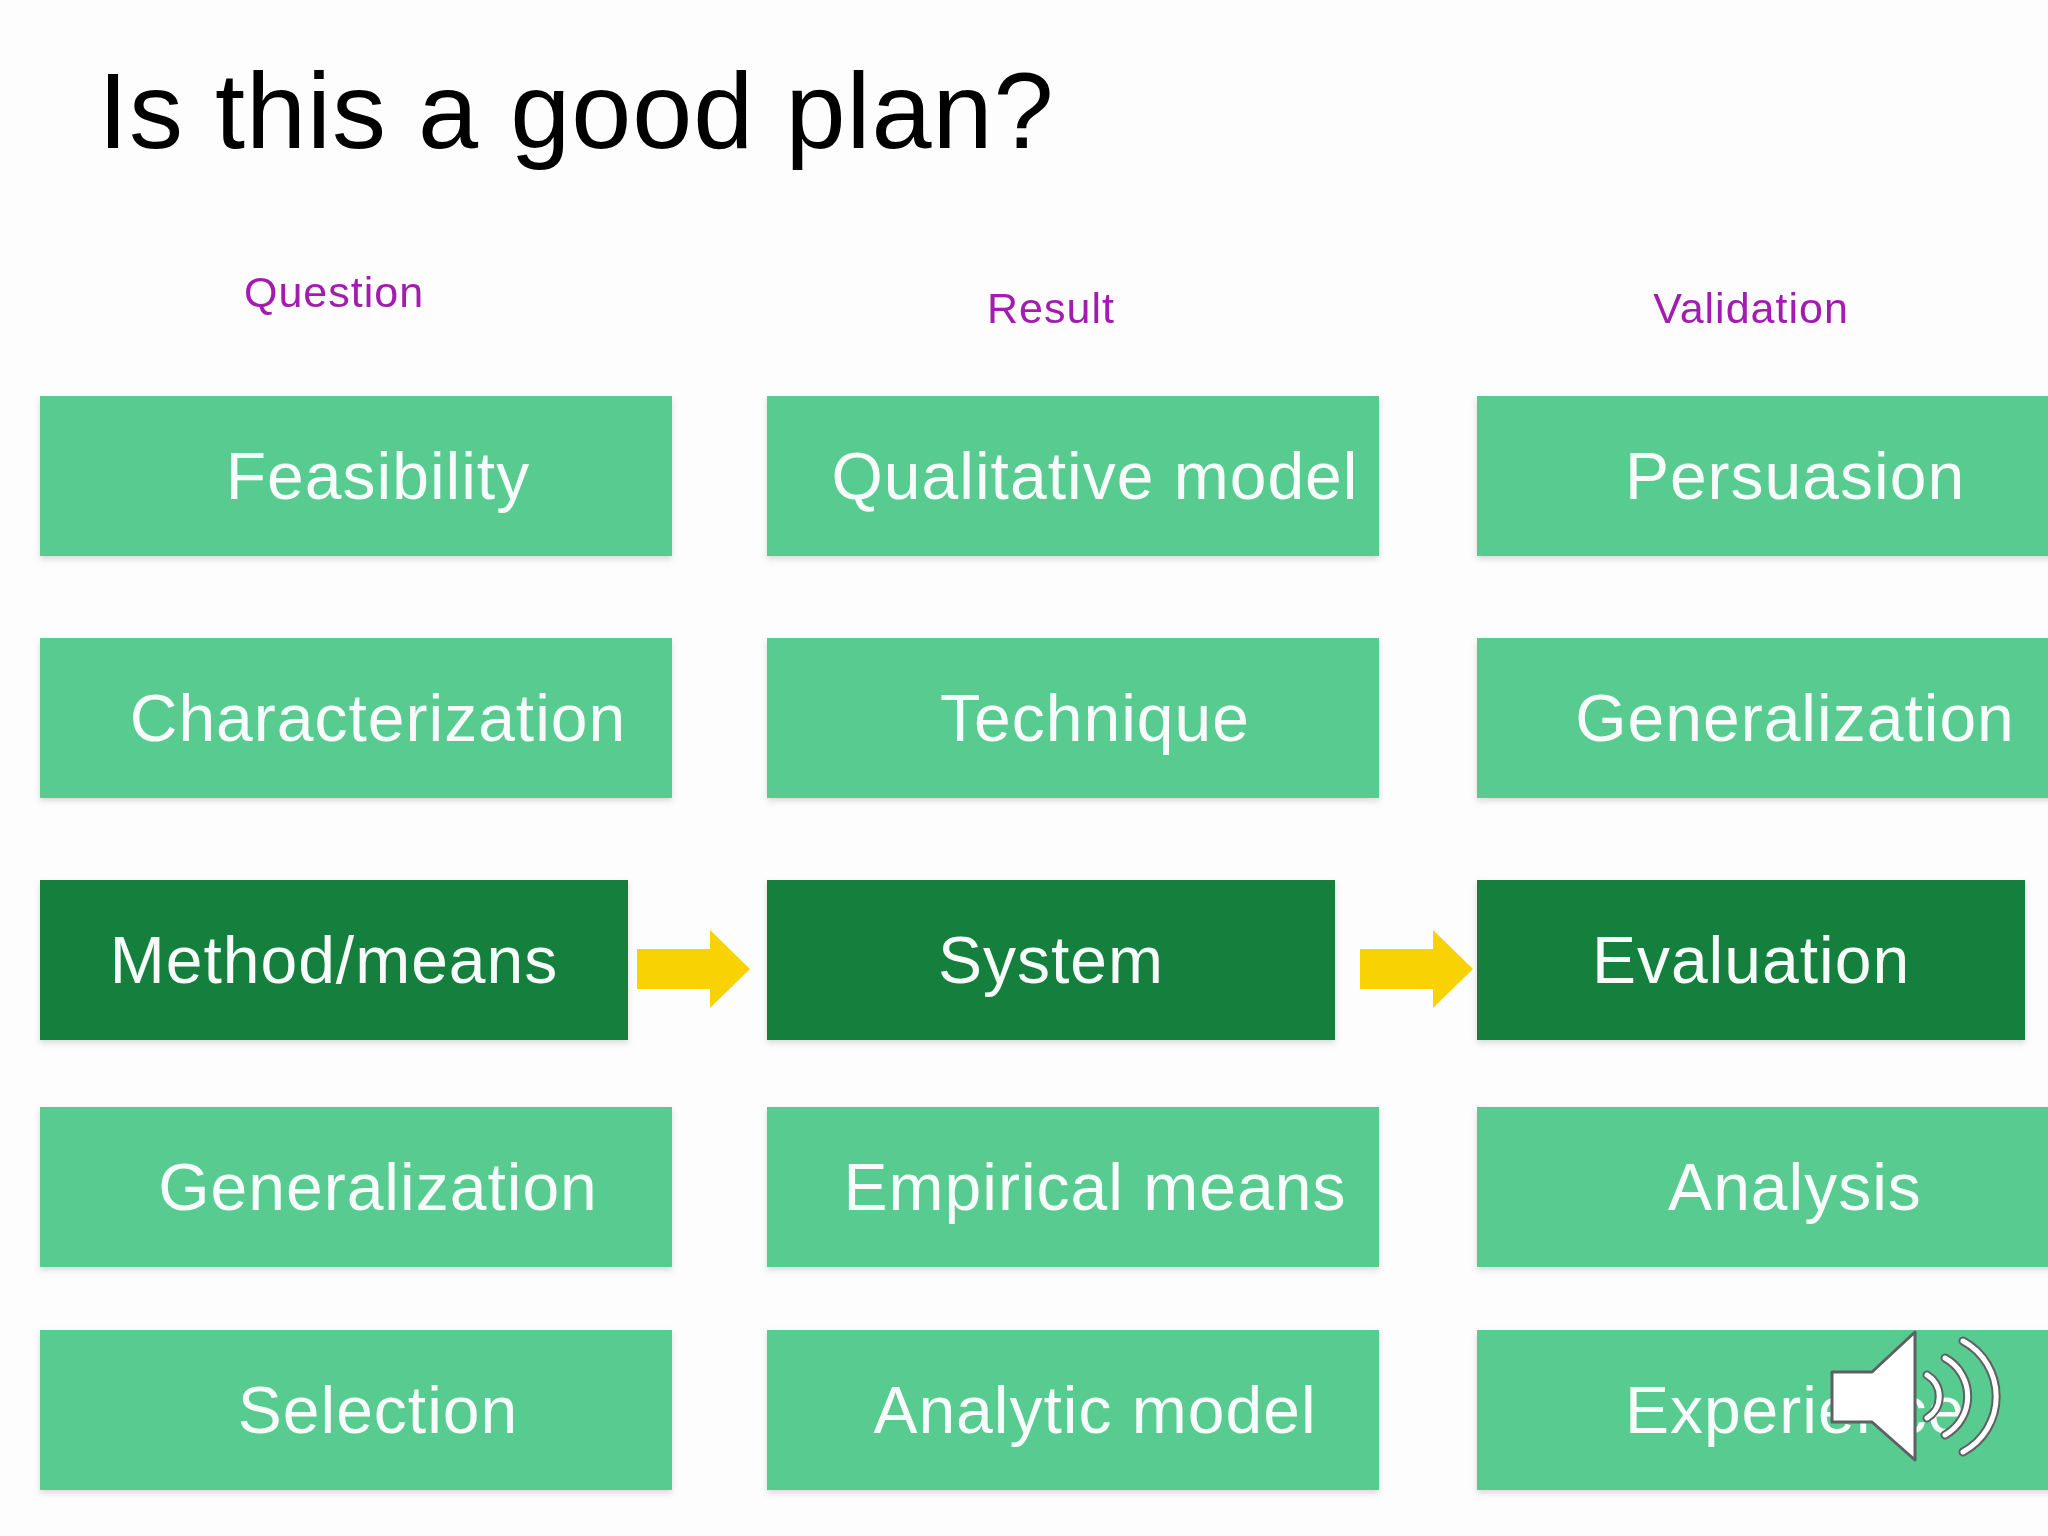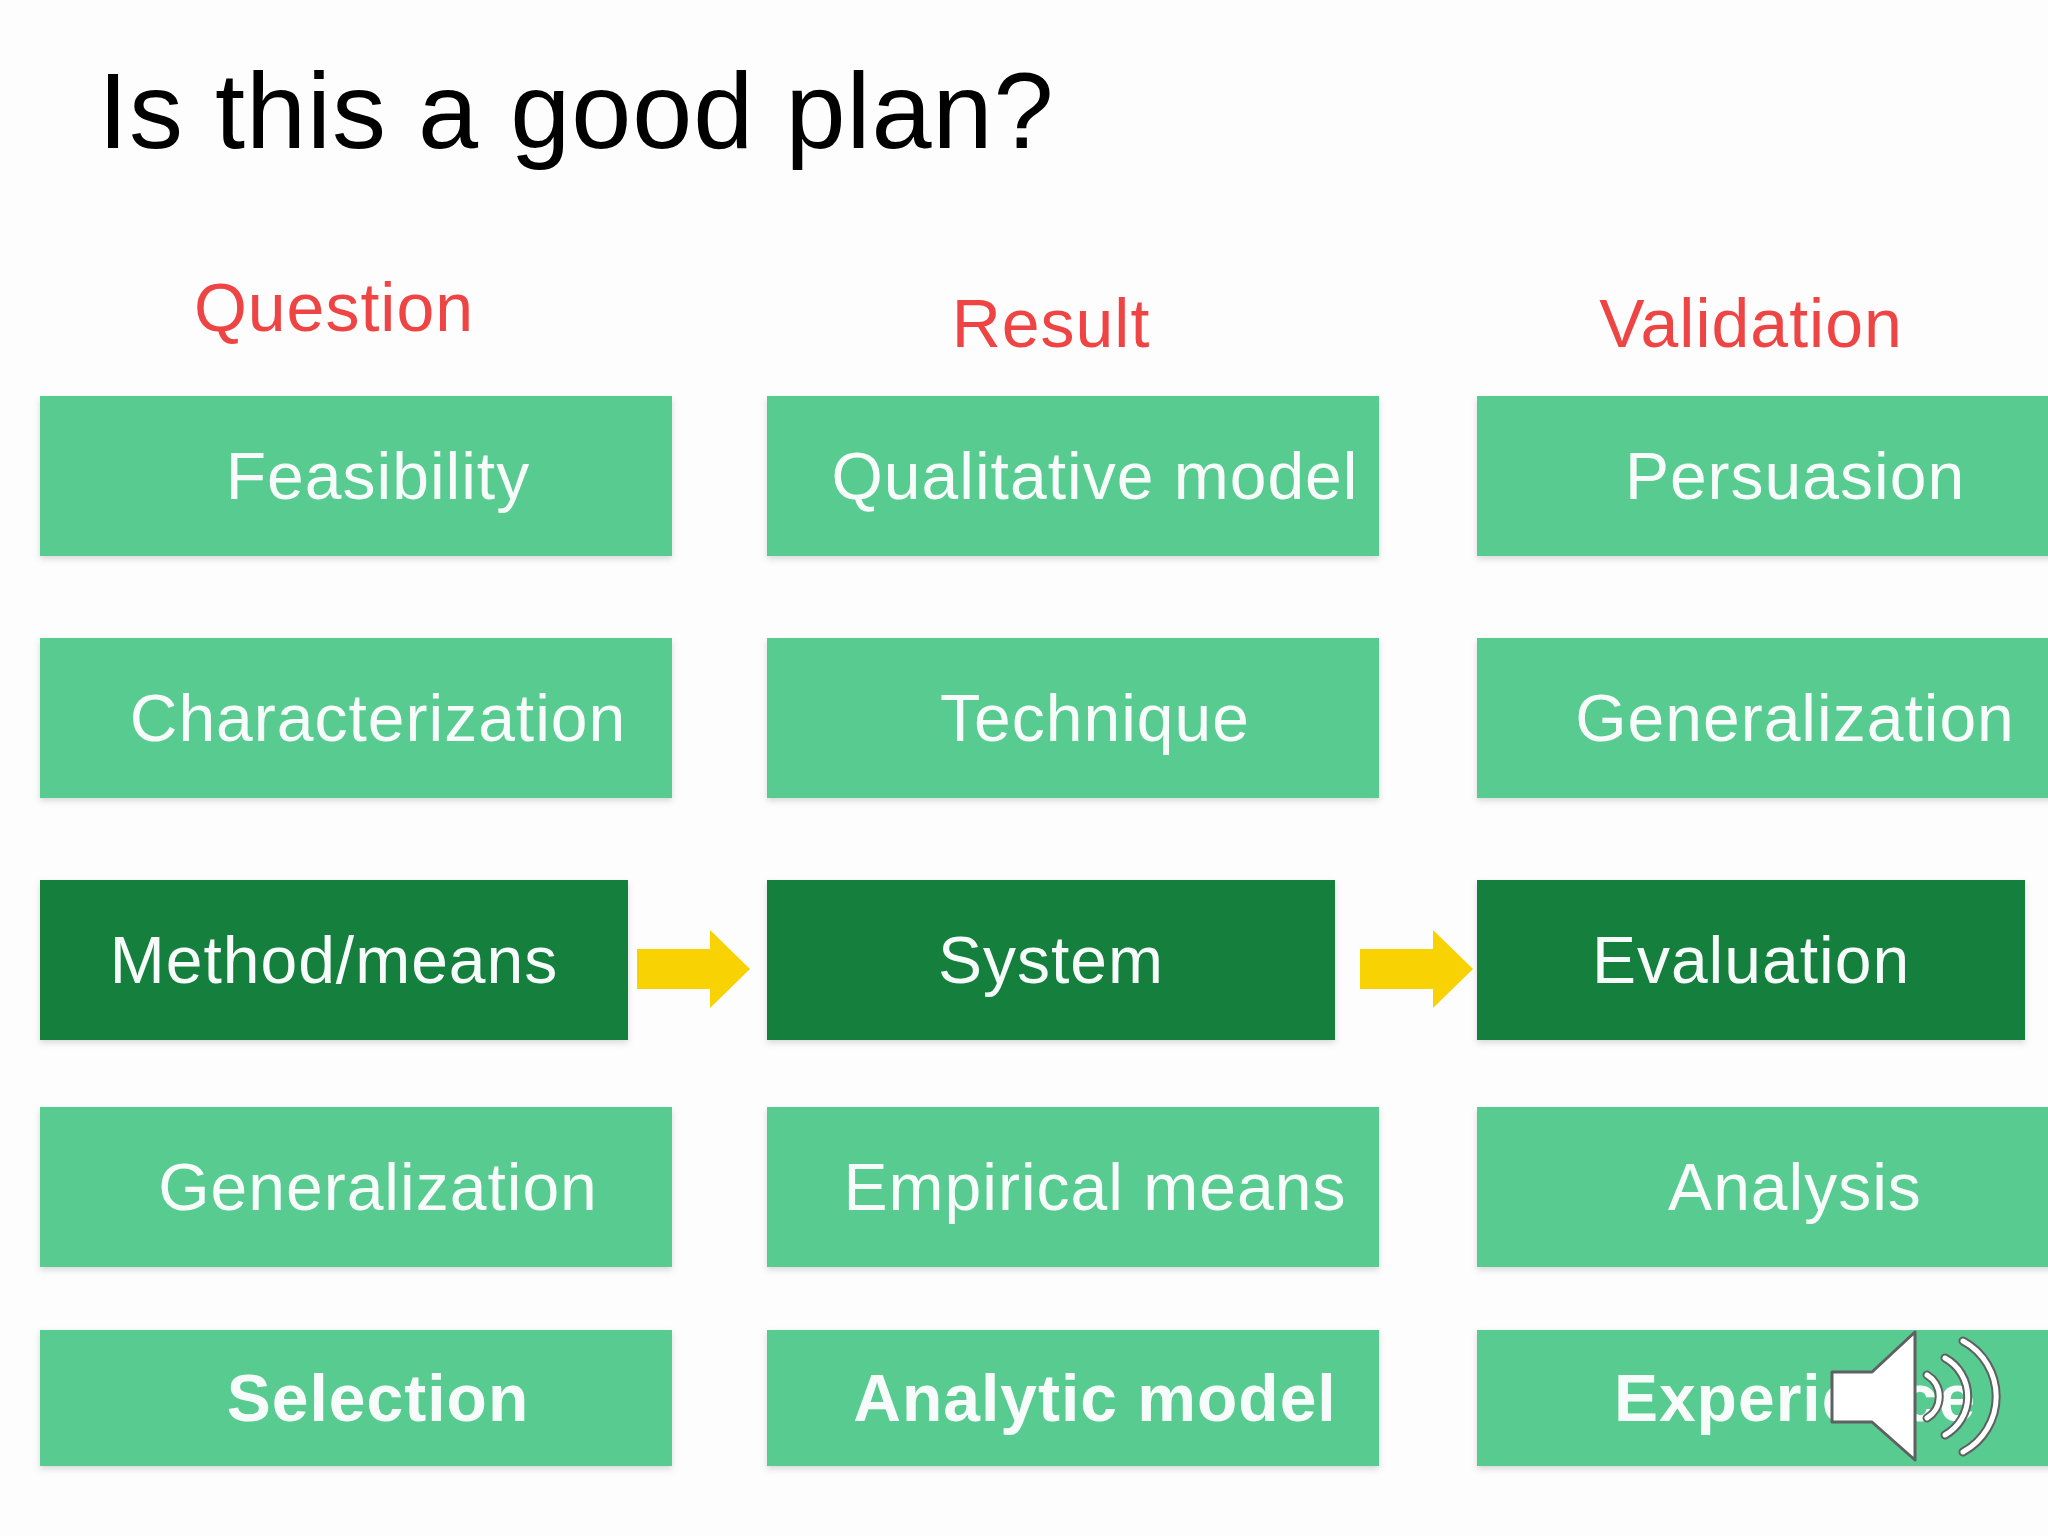--- a/index.html
+++ b/index.html
@@ -8,21 +8,21 @@
     background:#fdfdfd;
     font-family:"Liberation Sans", sans-serif;
   }
   .slide-title{
     position:absolute;left:98px;top:48px;
     font-size:108px;font-weight:300;color:#000000;
     letter-spacing:1px;white-space:nowrap;
   }
   .col-header{
     position:absolute;width:600px;text-align:center;
-    font-size:68px;font-weight:300;color:#ef4444;
+    font-size:43px;font-weight:300;color:#a21caf;
     letter-spacing:1px;white-space:nowrap;
   }
   #hdr-question{left:34px;top:268px;}
   #hdr-result{left:751px;top:284px;}
   #hdr-validation{left:1451px;top:284px;}
 
   .box{
     position:absolute;height:160px;
     display:flex;align-items:center;justify-content:center;
     color:#f7fcfa;font-size:66px;font-weight:300;letter-spacing:1px;
@@ -32,21 +32,21 @@
   .green{background:#57cb90;padding-left:44px;}
   .yellow{background:#15803d;}
 
   .c1{left:40px;width:588px;}
   .c2{left:767px;width:568px;}
   .c3{left:1477px;width:548px;text-align:center;}
   .r1{top:396px;}
   .r2{top:638px;}
   .r3{top:880px;}
   .r4{top:1107px;}
-  .r5{top:1330px;height:136px;font-weight:bold;}
+  .r5{top:1330px;height:160px;}
 
   .flow-arrow{position:absolute;top:930px;width:114px;height:78px;}
   #arrow-1{left:637px;}
   #arrow-2{left:1360px;}
 
   #audio-icon{
     position:absolute;left:1822px;top:1324px;width:186px;height:146px;
     cursor:pointer;
   }
 </style>

